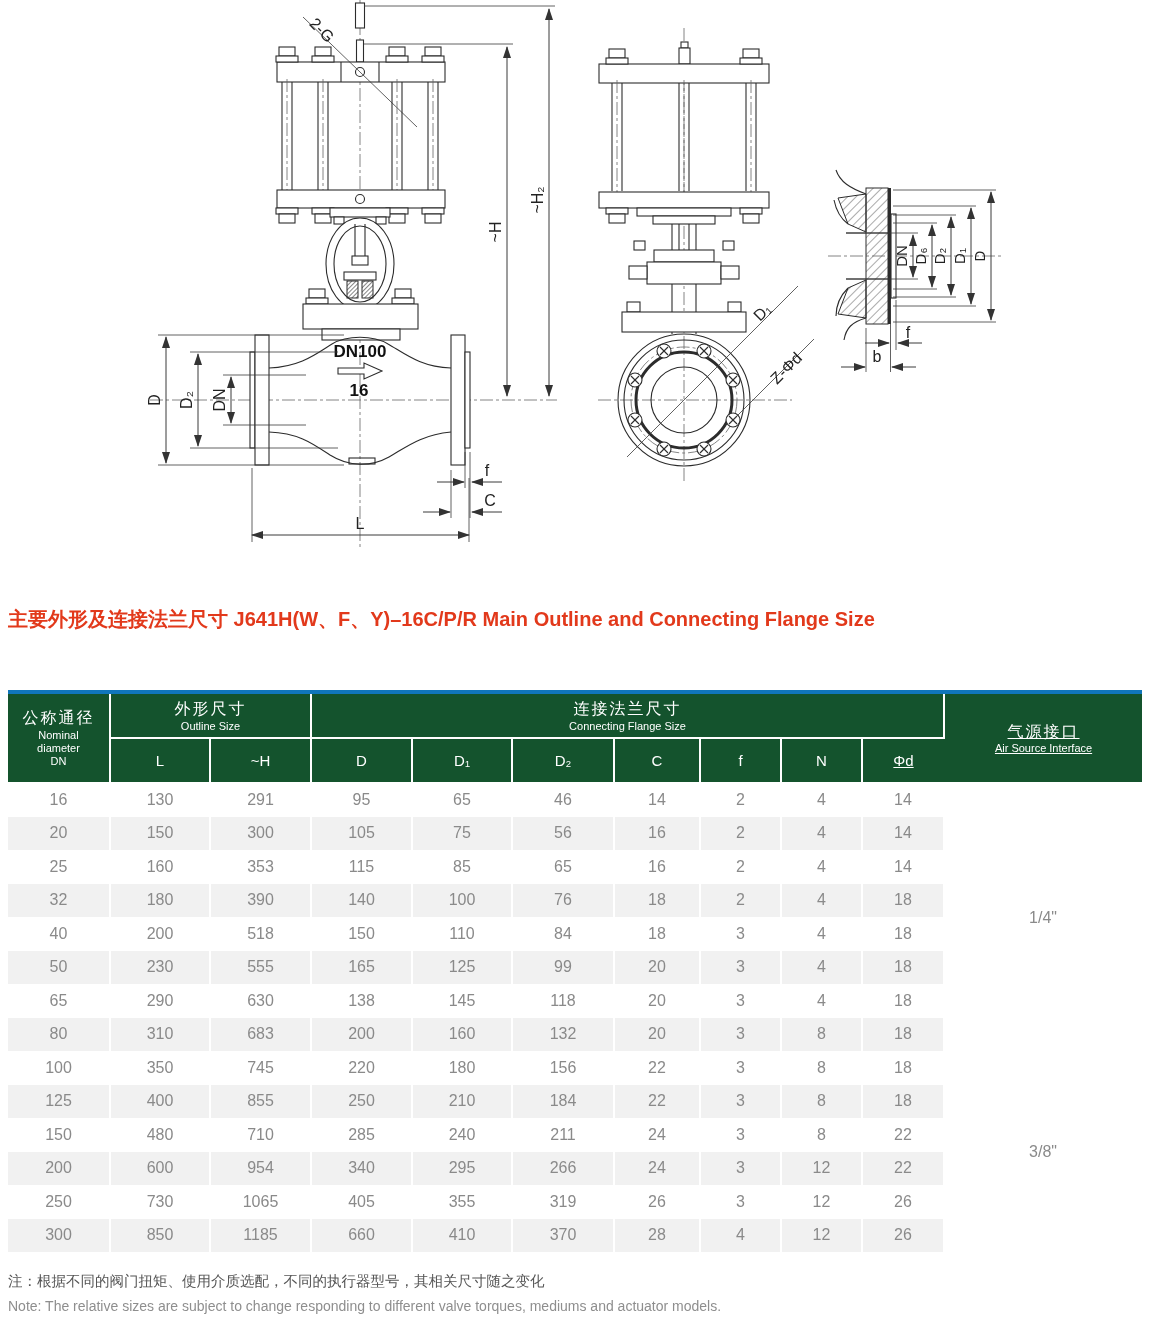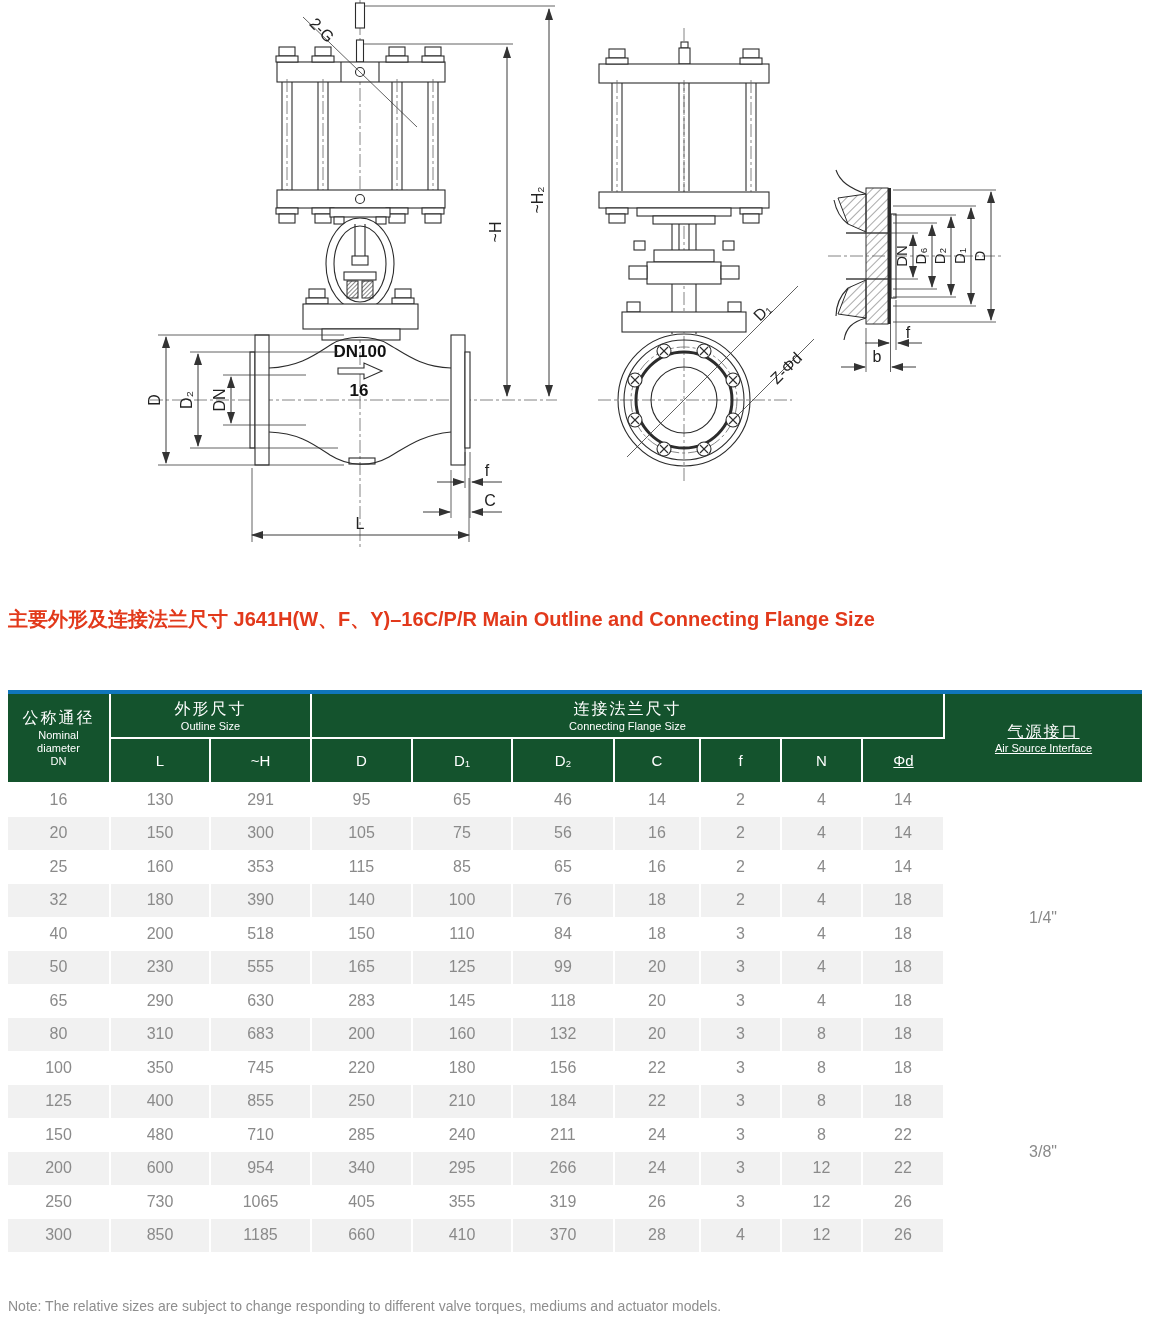--- a/index.html
+++ b/index.html
@@ -407,21 +407,21 @@
             <td>99</td>
             <td>20</td>
             <td>3</td>
             <td>4</td>
             <td>18</td>
           </tr>
           <tr>
             <td>65</td>
             <td>290</td>
             <td>630</td>
-            <td>283</td>
+            <td>138</td>
             <td>145</td>
             <td>118</td>
             <td>20</td>
             <td>3</td>
             <td>4</td>
             <td>18</td>
           </tr>
           <tr class="stripe">
             <td>80</td>
             <td>310</td>
@@ -504,15 +504,16 @@
             <td>370</td>
             <td>28</td>
             <td>4</td>
             <td>12</td>
             <td>26</td>
           </tr>
         </tbody>
     </table>
   </div>
 
+  <div class="note-zh">注：根据不同的阀门扭矩、使用介质选配，不同的执行器型号，其相关尺寸随之变化</div>
   <div class="note-en">Note: The relative sizes are subject to change responding to different valve torques, mediums and actuator models.</div>
 
 </div>
 
 </body></html>

